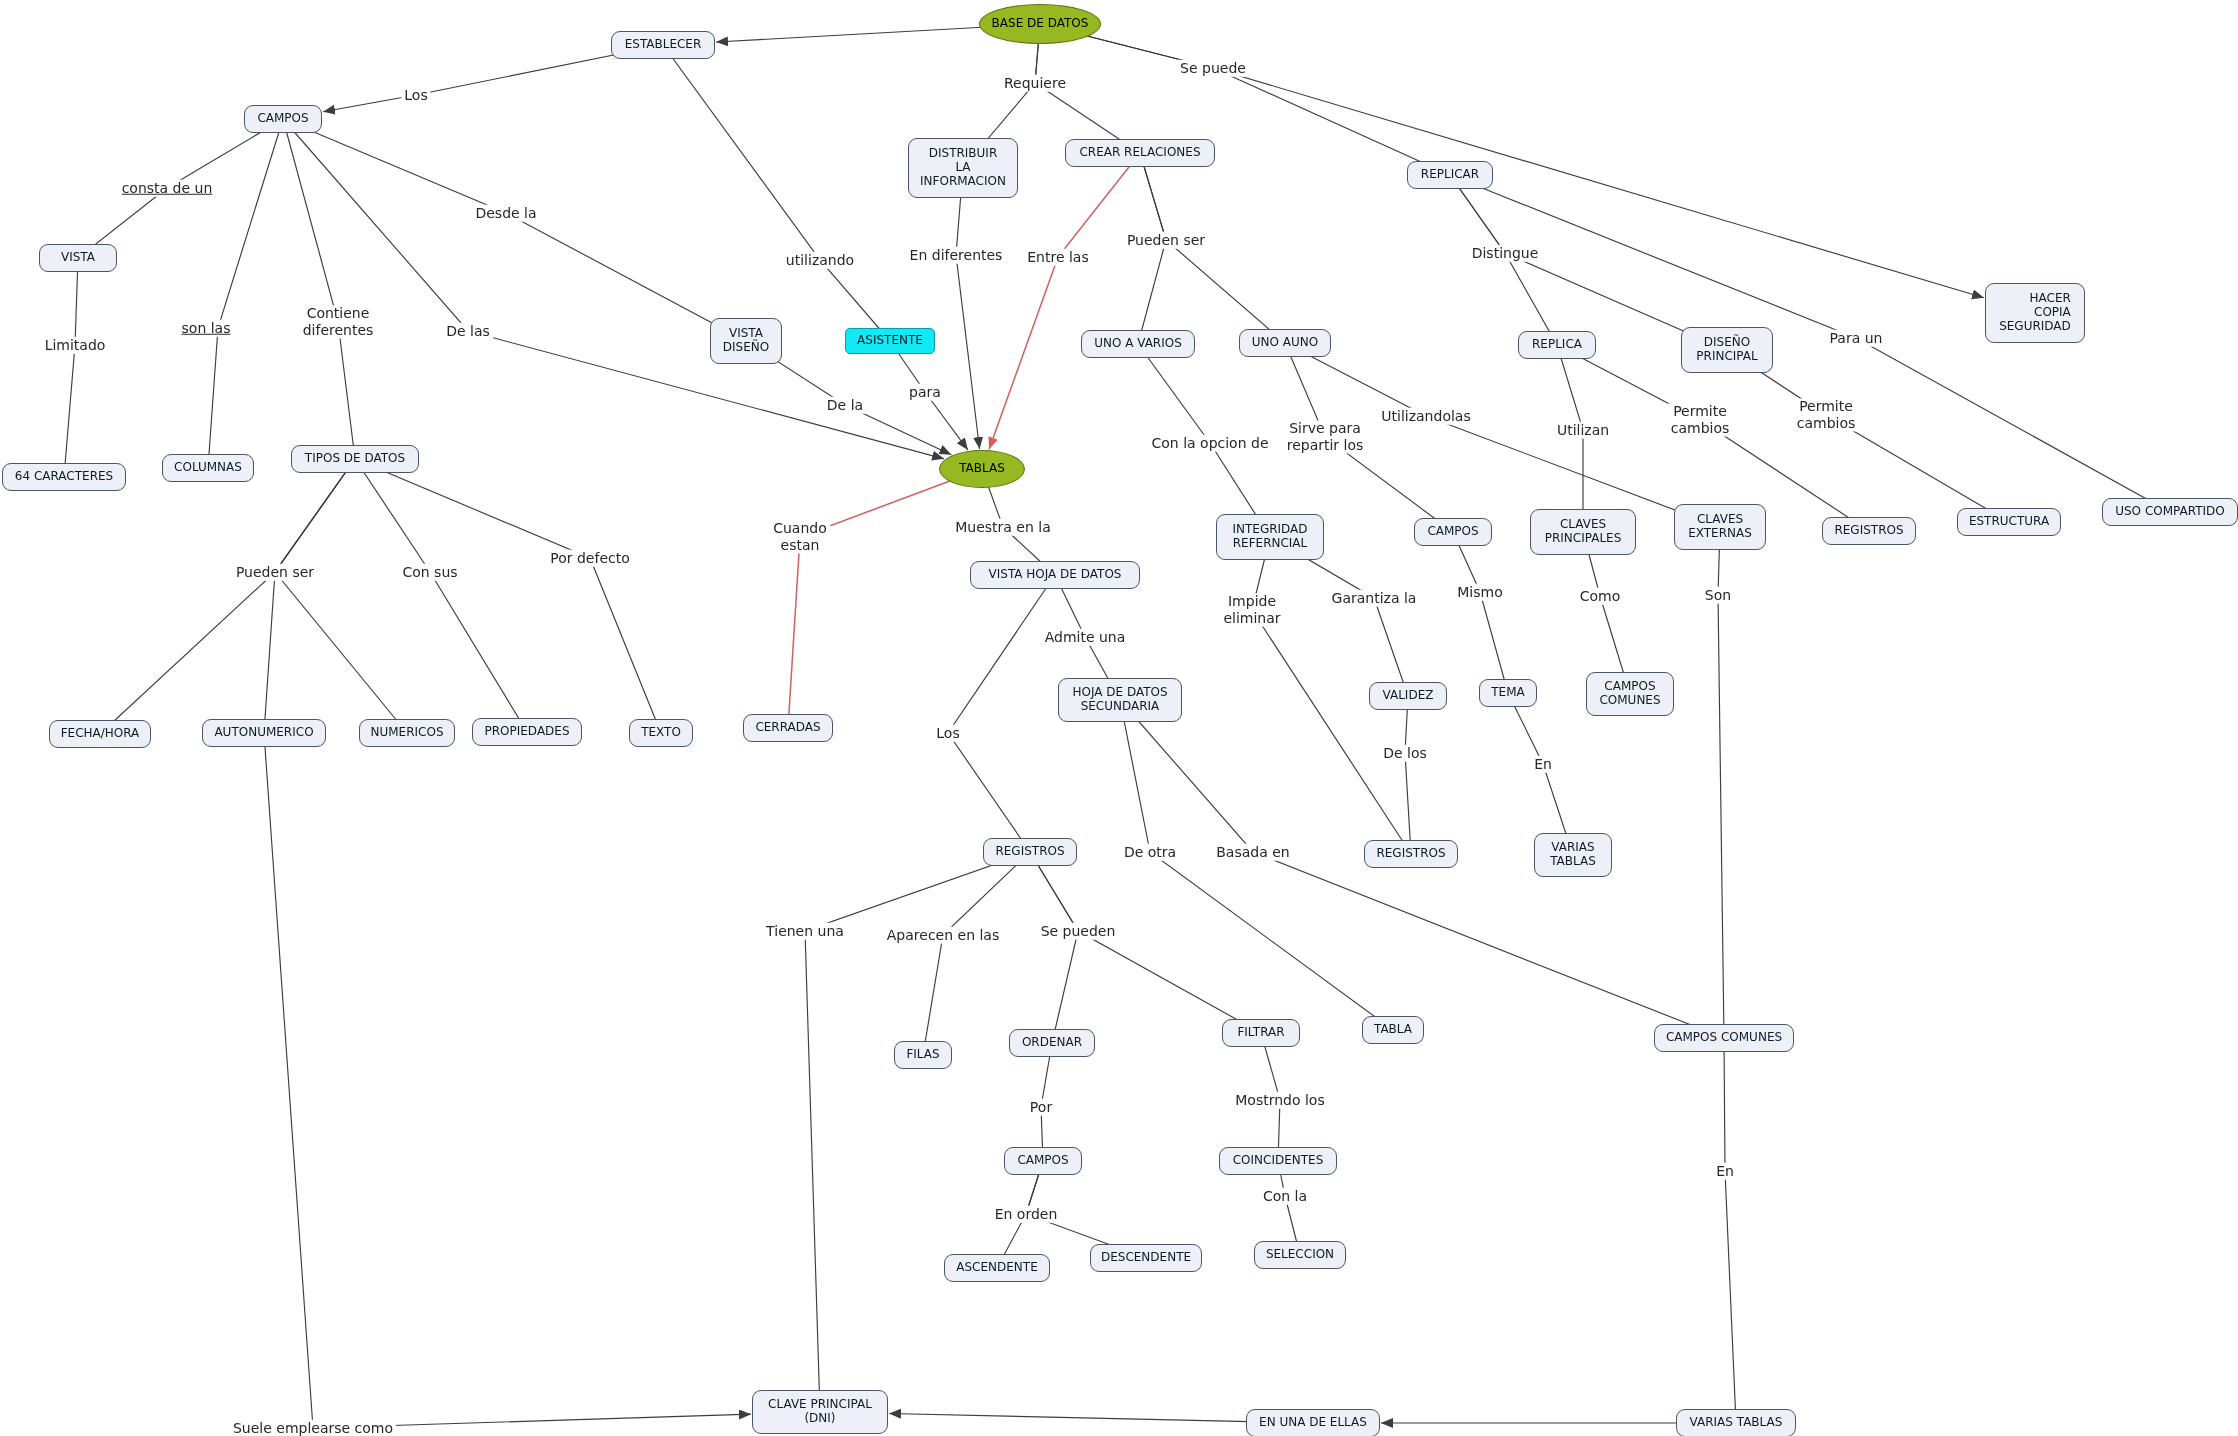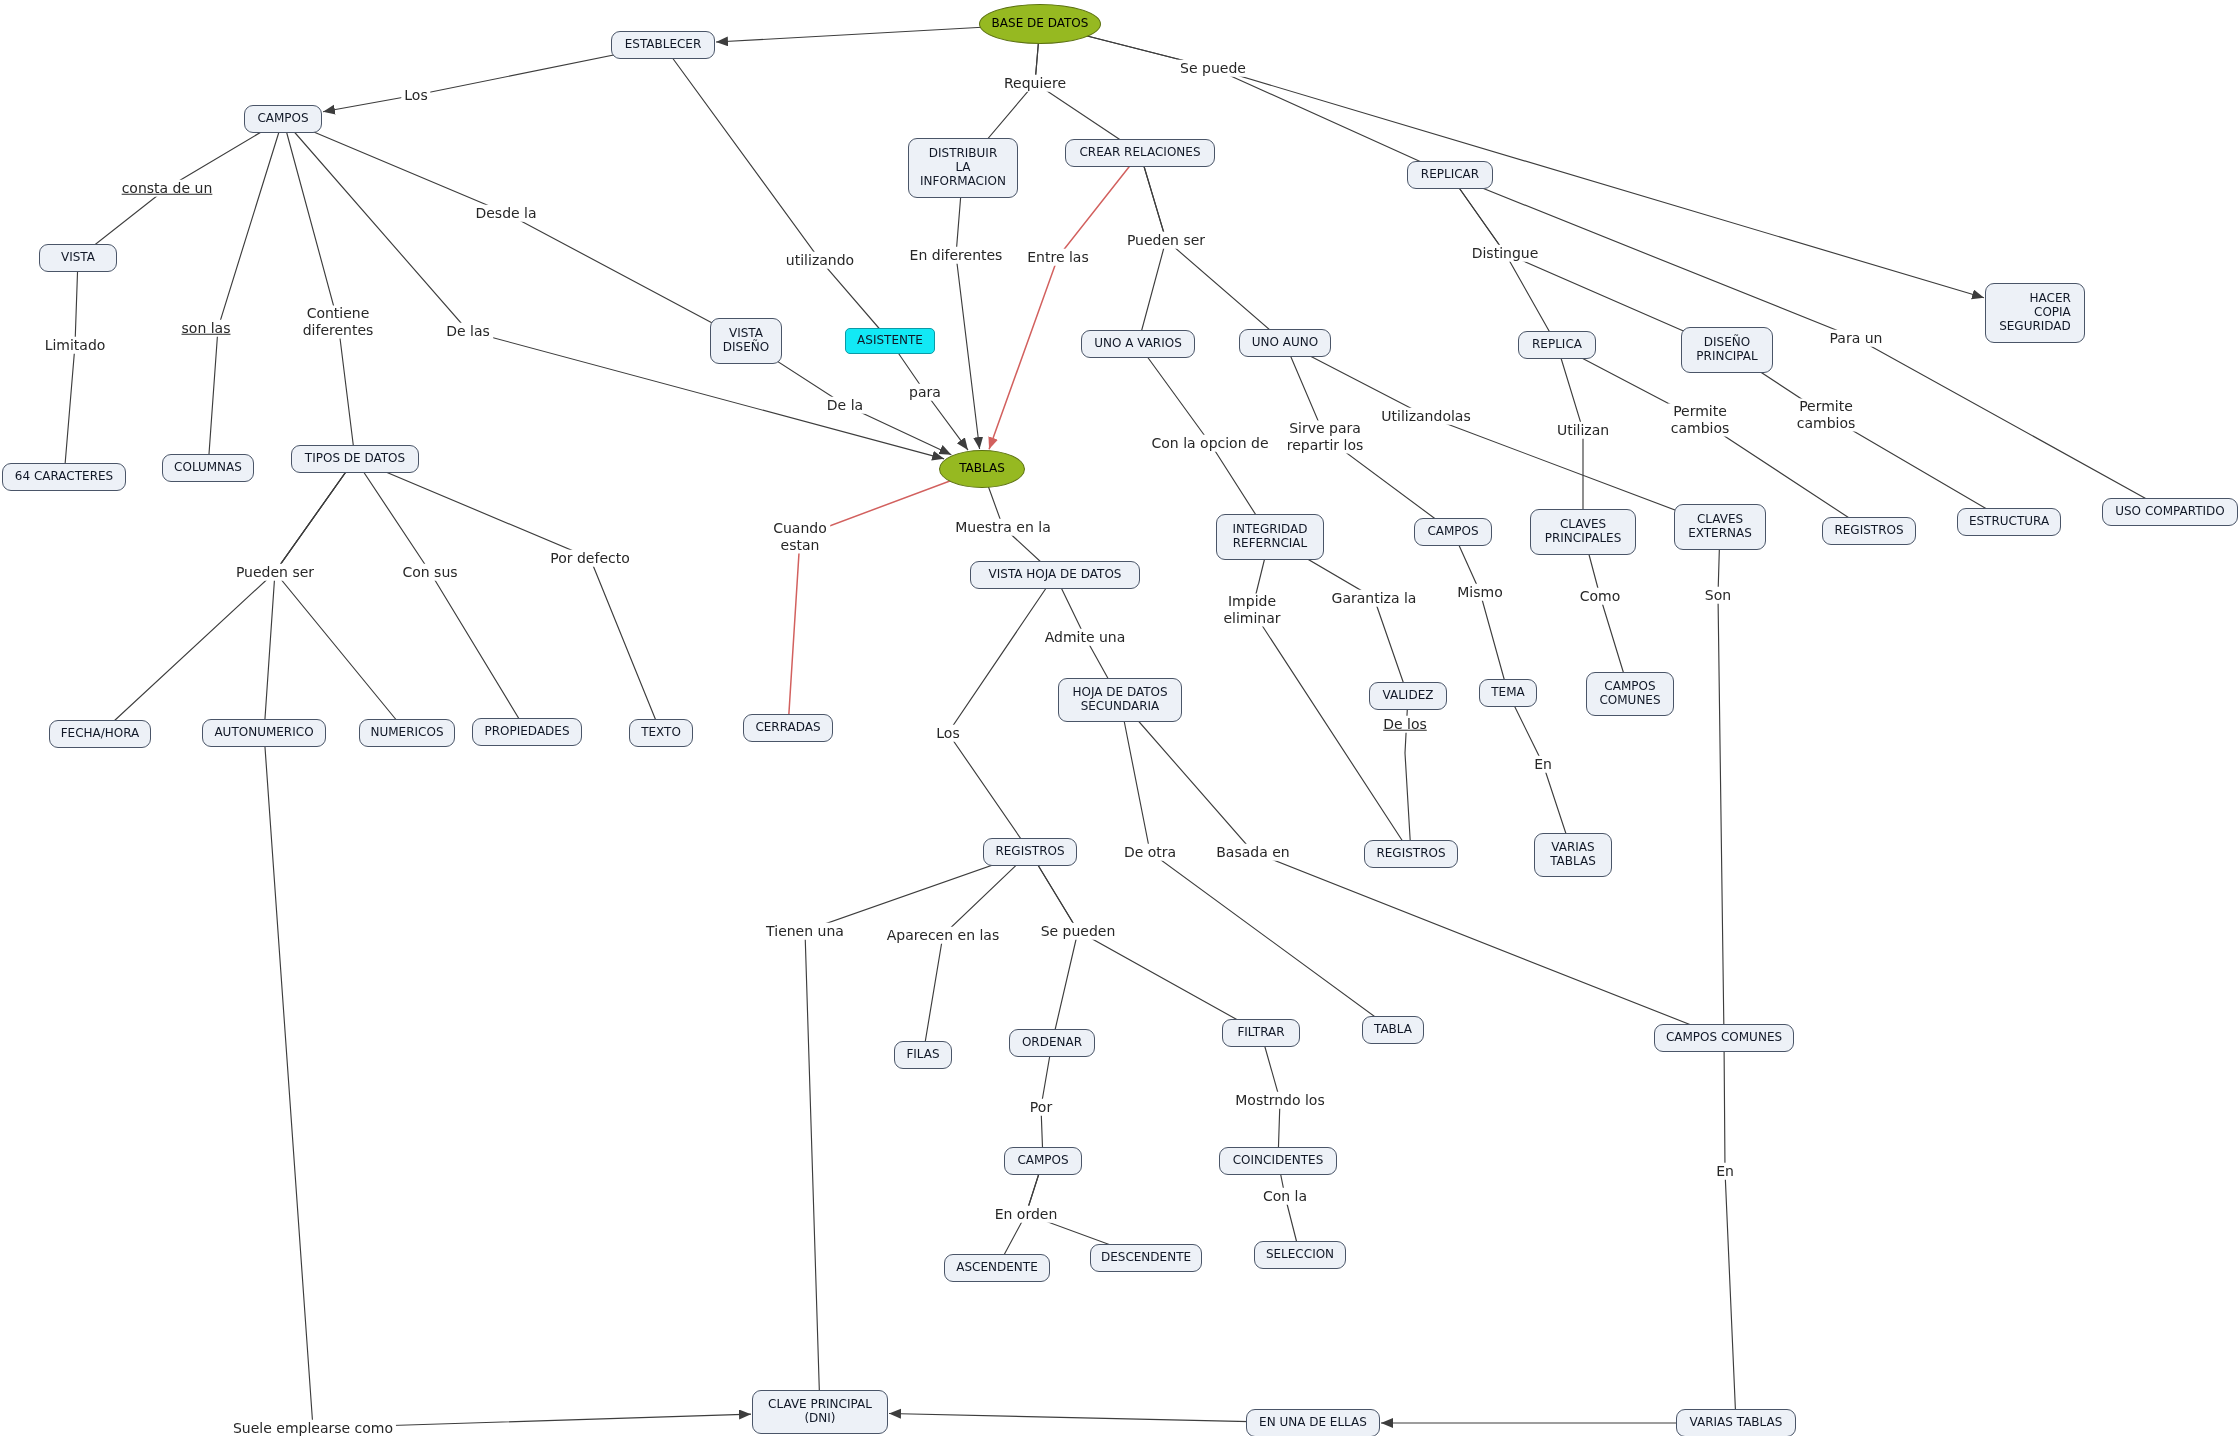--- a/index.html
+++ b/index.html
@@ -213,21 +213,21 @@
     <div class="link-label" style="left: 275px; top: 572px;">Pueden ser</div>
     <div class="link-label" style="left: 430px; top: 572px;">Con sus</div>
     <div class="link-label" style="left: 590px; top: 558px;">Por defecto</div>
     <div class="link-label" style="left: 1252px; top: 610px;">Impide
 eliminar</div>
     <div class="link-label" style="left: 1374px; top: 598px;">Garantiza la</div>
     <div class="link-label" style="left: 1480px; top: 592px;">Mismo</div>
     <div class="link-label" style="left: 1600px; top: 596px;">Como</div>
     <div class="link-label" style="left: 1718px; top: 595px;">Son</div>
     <div class="link-label" style="left: 1085px; top: 637px;">Admite una</div>
-    <div class="link-label" style="left: 1405px; top: 724px; text-decoration: underline;">De los</div>
+    <div class="link-label" style="left: 1405px; top: 753px;">De los</div>
     <div class="link-label" style="left: 1543px; top: 764px;">En</div>
     <div class="link-label" style="left: 948px; top: 733px;">Los</div>
     <div class="link-label" style="left: 1150px; top: 852px;">De otra</div>
     <div class="link-label" style="left: 1253px; top: 852px;">Basada en</div>
     <div class="link-label" style="left: 805px; top: 931px;">Tienen una</div>
     <div class="link-label" style="left: 943px; top: 935px;">Aparecen en las</div>
     <div class="link-label" style="left: 1078px; top: 931px;">Se pueden</div>
     <div class="link-label" style="left: 1041px; top: 1107px;">Por</div>
     <div class="link-label" style="left: 1280px; top: 1100px;">Mostrndo los</div>
     <div class="link-label" style="left: 1285px; top: 1196px;">Con la</div>

